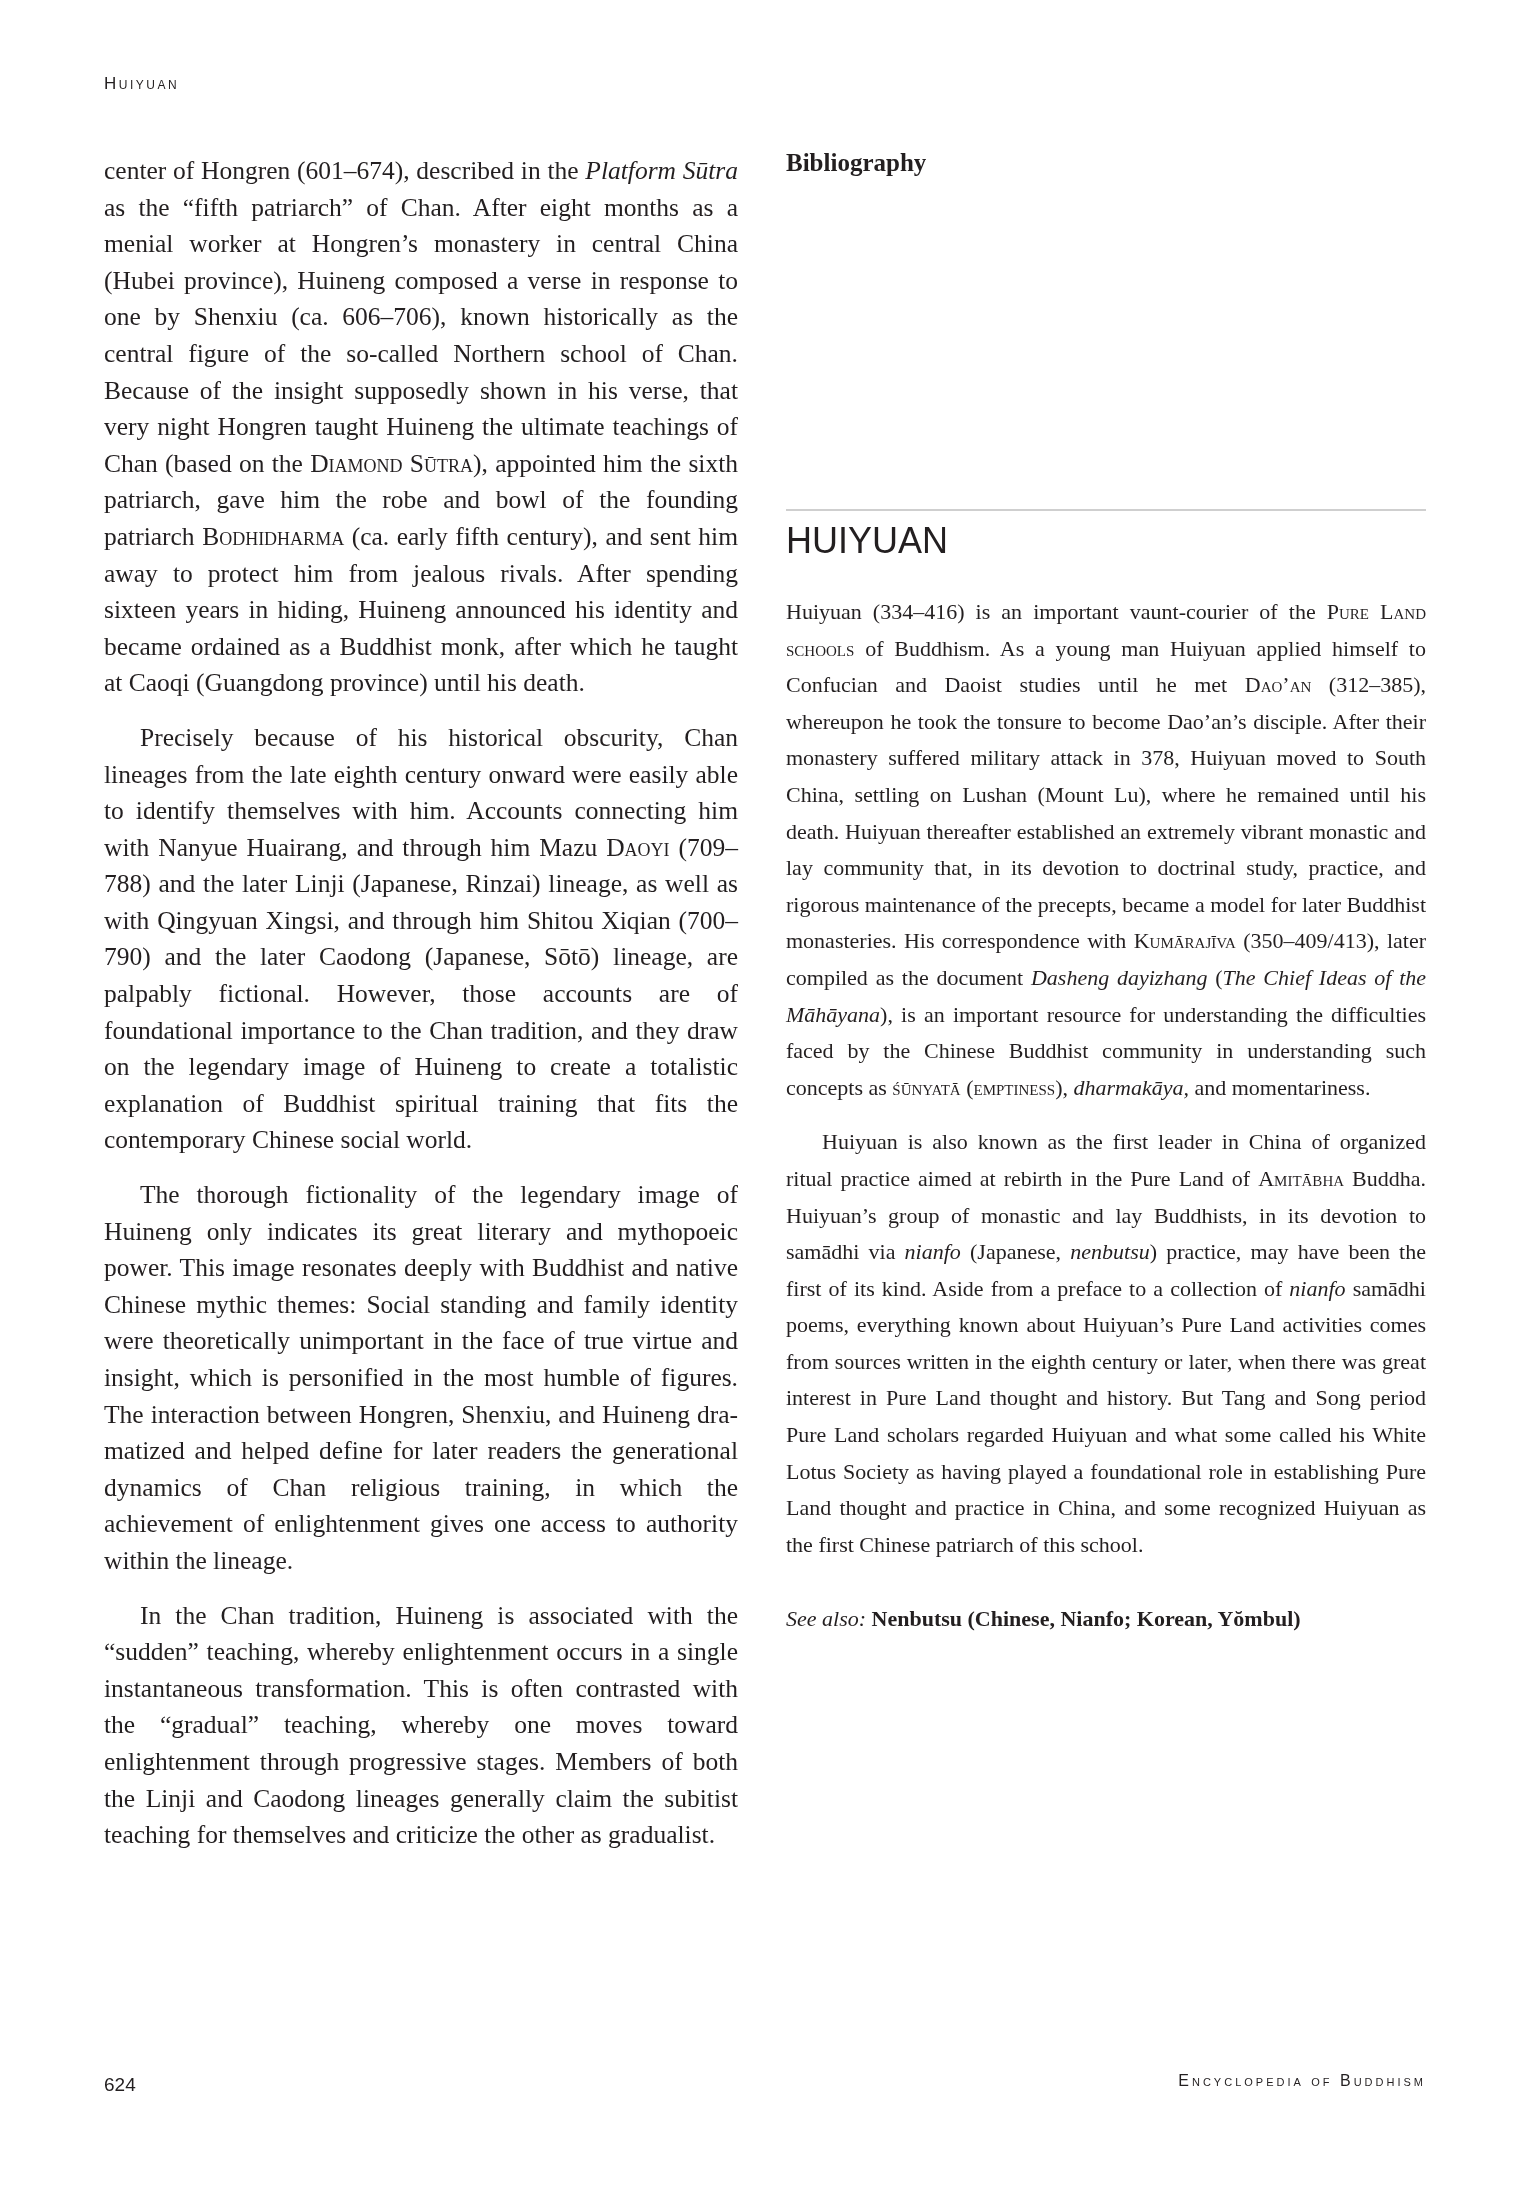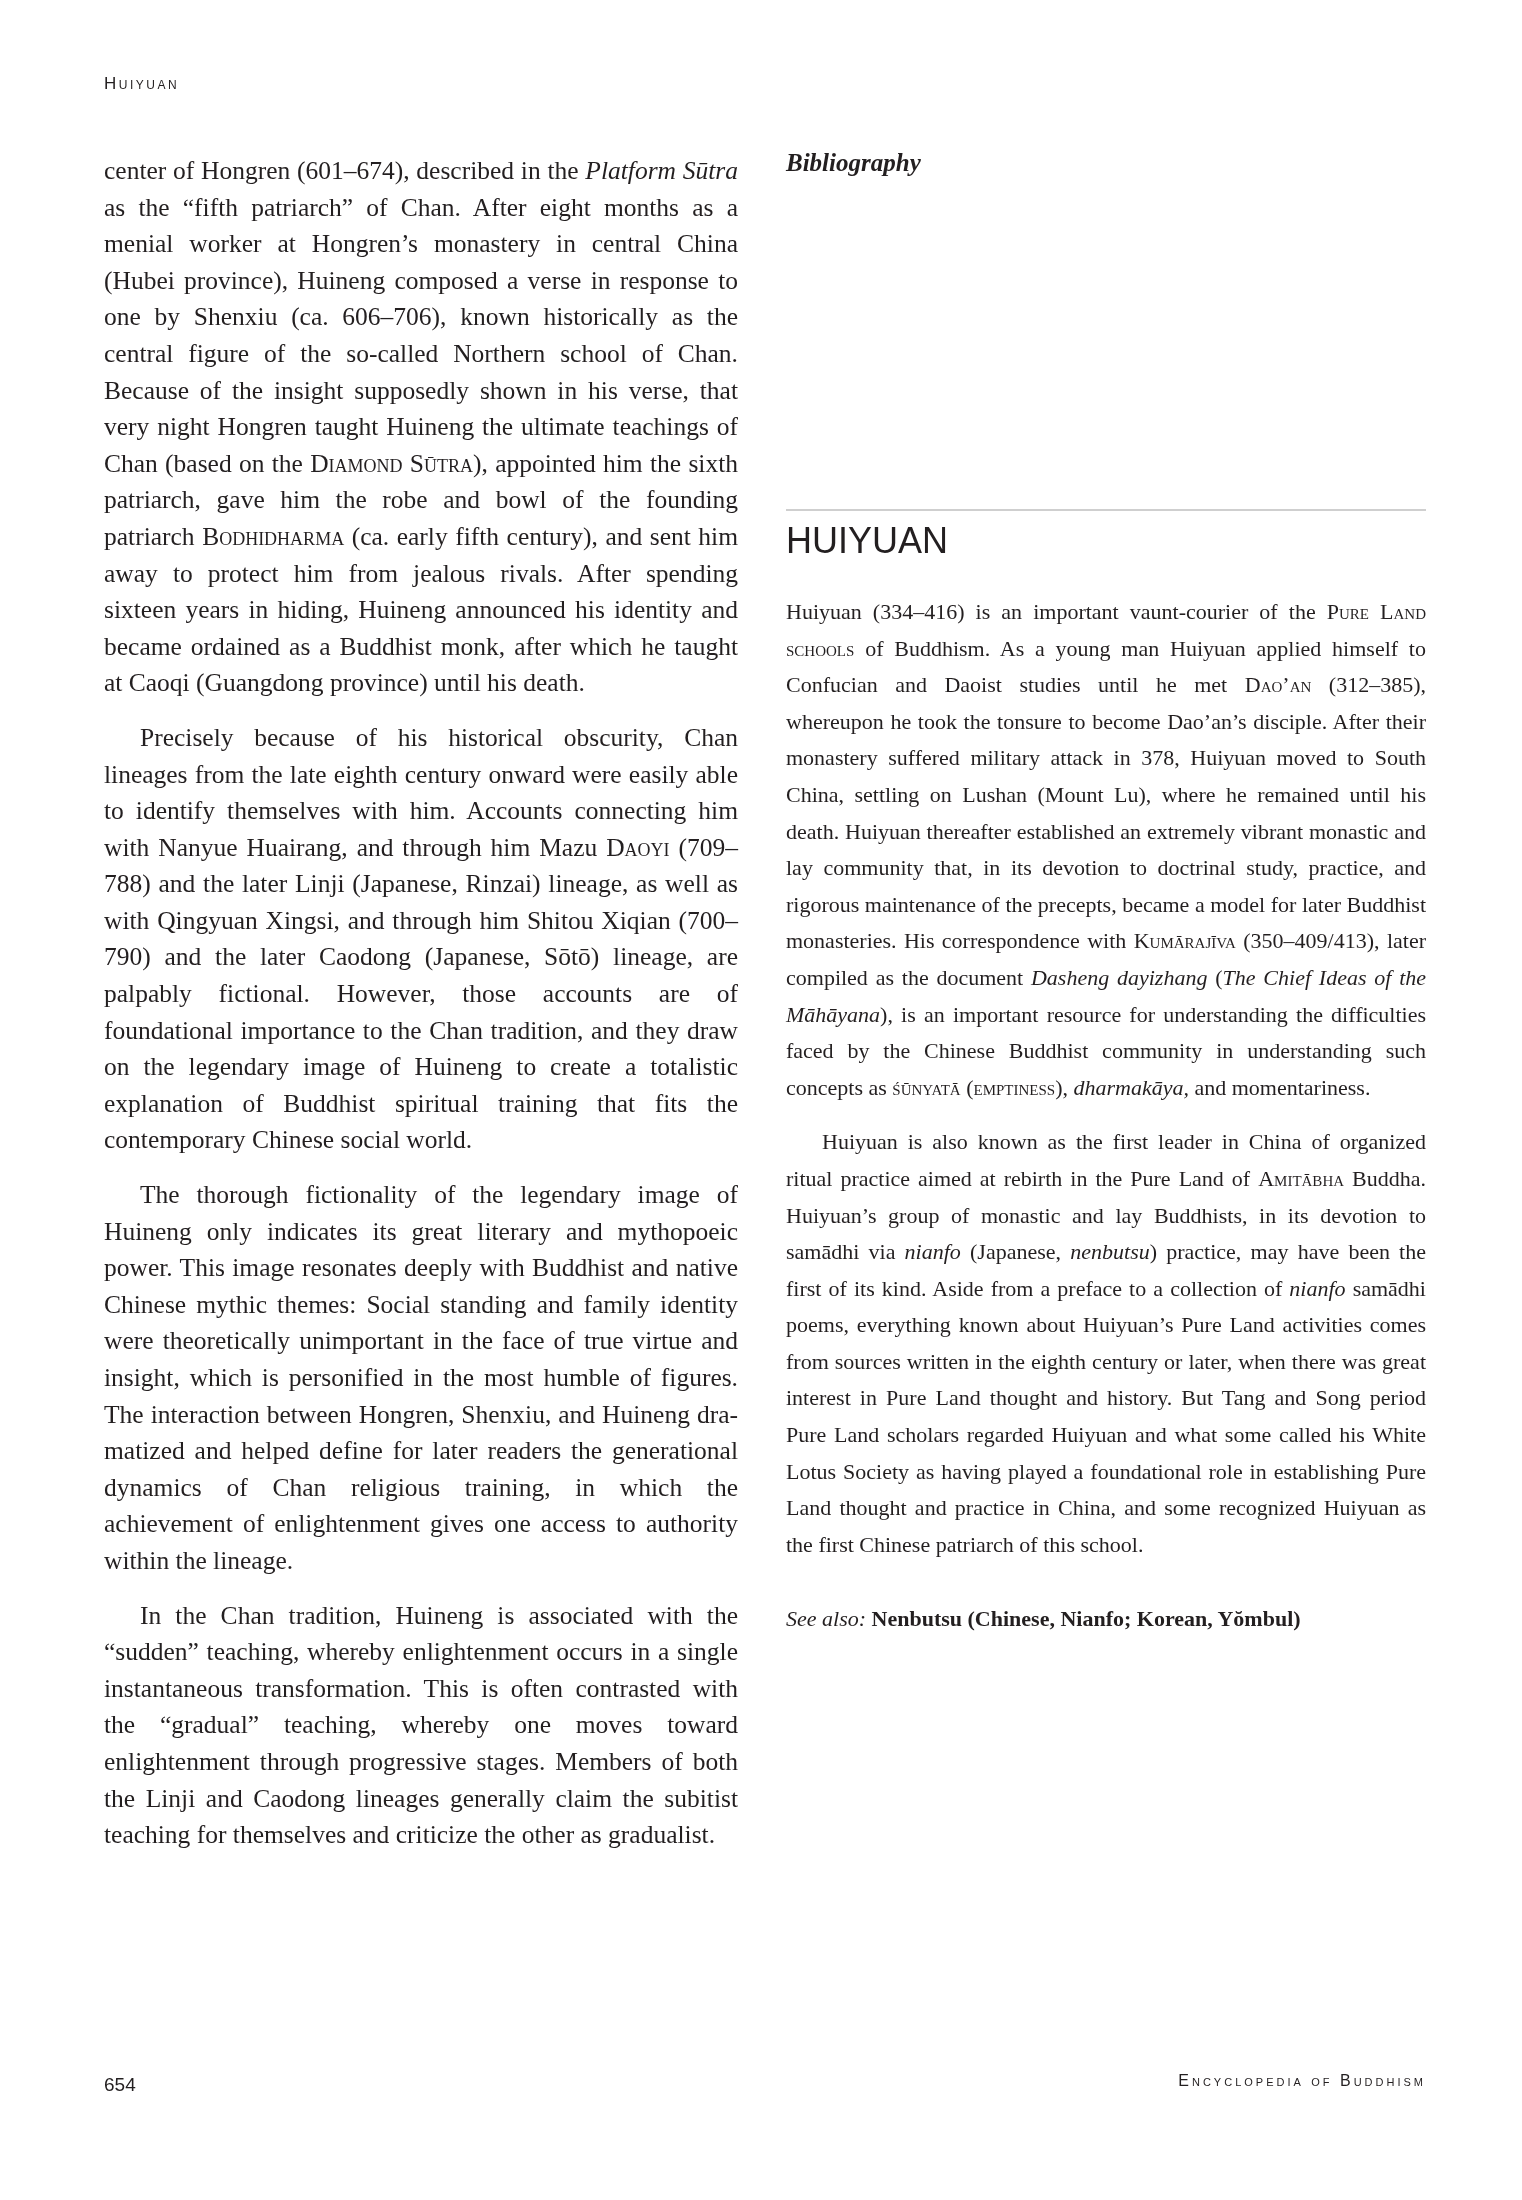--- a/index.html
+++ b/index.html
@@ -9,21 +9,21 @@
          font-family: "Liberation Sans", "DejaVu Sans", sans-serif; font-size: 17px;
          letter-spacing: 2.5px; font-variant: small-caps; color: #231f20; }
   .col { position: absolute; top: 145px; font-size: 25.5px; line-height: 36.6px; }
   .col-left { left: 104px; width: 634px; }
   .col-right { left: 786px; width: 640px; }
   p.para { margin: 8px 0 18px 0; text-align: justify; hyphens: manual; }
   p.para.indent { text-indent: 36px; }
   .it { font-style: italic; }
   .sc { font-variant: small-caps; }
   .bd { font-weight: bold; }
-  .bib-heading { font-style: italic; font-weight: bold; font-size: 25px; margin: 0 0 14px 0; line-height: 36px; }
+  .bib-heading { font-weight: bold; font-size: 25px; margin: 0 0 14px 0; line-height: 36px; }
   .bib-entry { font-size: 22.5px; line-height: 32px; text-align: justify; padding-left: 36px; text-indent: -36px; margin: 0; }
   .byline { text-align: right; font-variant: small-caps; font-size: 26px; margin-top: 26px; letter-spacing: 0.5px; }
   .entry-rule { position: absolute; left: 786px; top: 509px; width: 640px; height: 0; border-top: 2px solid #cfcfcf; }
   .entry-title { position: absolute; left: 786px; top: 519px; font-family: "Liberation Sans", "DejaVu Sans", sans-serif;
          font-size: 36px; line-height: 44px; color: #231f20; letter-spacing: 0px; }
   .entry-body { position: absolute; left: 786px; top: 586px; width: 640px; font-size: 22px; line-height: 36.6px; }
   .see-also { margin-top: 38px; text-align: justify; }
   .footer-page { position: absolute; left: 104px; top: 2074px; font-family: "Liberation Sans", "DejaVu Sans", sans-serif;
          font-size: 19px; letter-spacing: 0px; }
   .footer-title { position: absolute; right: 96px; top: 2072px; font-family: Liberation Sans, sans-serif;
@@ -50,14 +50,14 @@
 
 <div class="entry-body">
   <p class="para"><span>Huiyuan (334–416) is an important vaunt-courier of the </span><span class="sc">Pure Land schools</span><span> of Buddhism. As a young man Huiyuan applied himself to Confucian and Daoist studies until he met </span><span class="sc">Dao’an</span><span> (312–385), whereupon he took the tonsure to become Dao’an’s disciple. After their monastery suffered military attack in 378, Huiyuan moved to South China, settling on Lushan (Mount Lu), where he remained until his death. Huiyuan thereafter established an extremely vibrant monastic and lay community that, in its devotion to doctrinal study, practice, and rigorous maintenance of the precepts, became a model for later Buddhist monasteries. His correspondence with </span><span class="sc">Kumārajīva</span><span> (350–409/413), later compiled as the document </span><span class="it">Dasheng dayizhang</span><span> (</span><span class="it">The Chief Ideas of the Māhāyana</span><span>), is an important resource for understanding the diffi­culties faced by the Chinese Buddhist community in understanding such concepts as </span><span class="sc">śūnyatā (emptiness)</span><span>, </span><span class="it">dharmakāya,</span><span> and momentariness.</span></p>
   <p class="para indent"><span>Huiyuan is also known as the first leader in China of organized ritual practice aimed at rebirth in the Pure Land of </span><span class="sc">Amitābha</span><span> Buddha. Huiyuan’s group of monastic and lay Buddhists, in its devotion to samādhi via </span><span class="it">nianfo</span><span> (Japanese, </span><span class="it">nenbutsu</span><span>) practice, may have been the first of its kind. Aside from a preface to a col­lection of </span><span class="it">nianfo</span><span> samādhi poems, everything known about Huiyuan’s Pure Land activities comes from sources written in the eighth century or later, when there was great interest in Pure Land thought and his­tory. But Tang and Song period Pure Land scholars re­garded Huiyuan and what some called his White Lotus Society as having played a foundational role in estab­lishing Pure Land thought and practice in China, and some recognized Huiyuan as the first Chinese patri­arch of this school.</span></p>
   <p class="see-also">
     <span class="it">See also:</span>
     <span class="bd">Nenbutsu (Chinese, Nianfo; Korean, Yŏmbul)</span>
   </p>
 </div>
 
-<div class="footer-page">654</div>
+<div class="footer-page">624</div>
 <div class="footer-title">Encyclopedia of Buddhism</div>
 
 </body></html>

